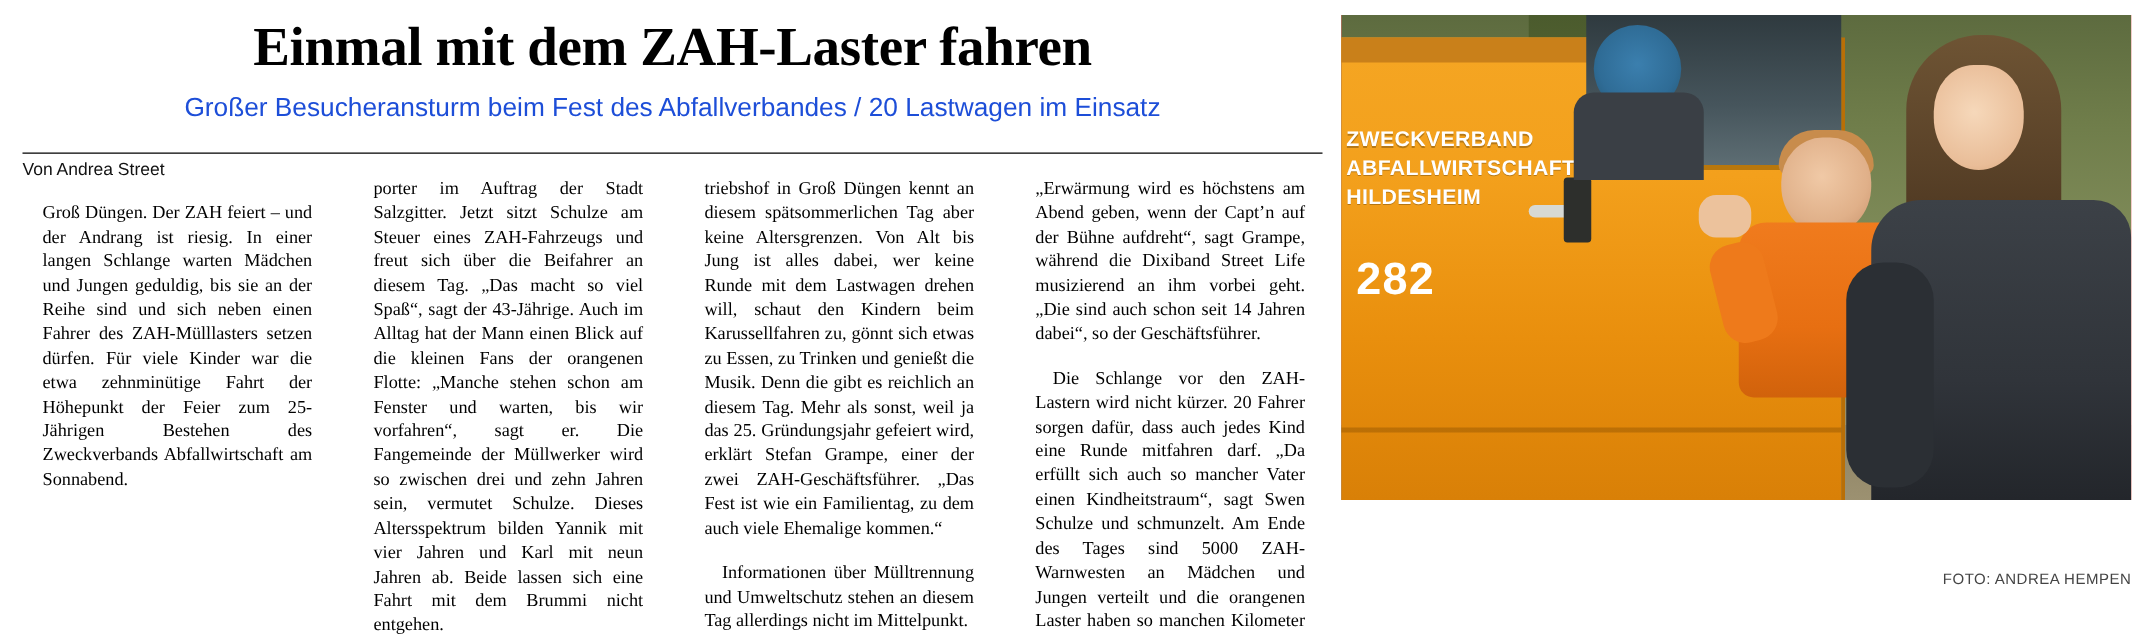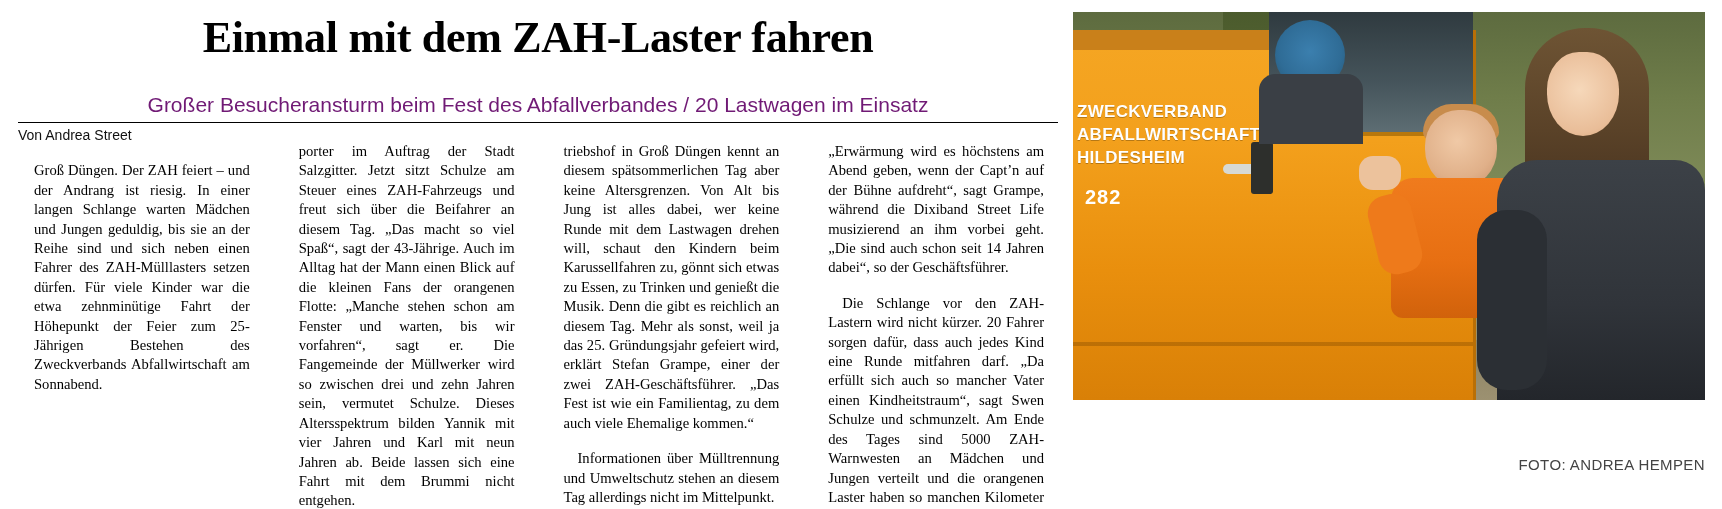--- a/index.html
+++ b/index.html
@@ -35,22 +35,22 @@
     font-size: 44px;
     line-height: 52px;
     letter-spacing: -0.3px;
     margin: 0;
     color: #000;
   }
   .subhead {
     font-family: "Liberation Sans", sans-serif;
     font-size: 21px;
     line-height: 26px;
-    margin: 28px 0 0 0;
-    color: #701a75;
+    margin: 10px 0 0 0;
+    color: #1d4ed8;
     font-weight: 400;
   }
 
   
   .rule {
     position: absolute;
     left: 18px;
     top: 122px;
     width: 1040px;
     height: 1px;
@@ -155,25 +155,25 @@
     font-family: "Liberation Sans", sans-serif;
     font-weight: bold;
     color: #ffffff;
     font-size: 17px;
     line-height: 23px;
     letter-spacing: .3px;
     text-shadow: 0 1px 0 rgba(0,0,0,.25);
   }
   .truck-number {
     position: absolute;
-    left: 12px; top: 174px;
+    left: 12px; top: 190px;
     font-family: "Liberation Sans", sans-serif;
     font-weight: bold;
     color: #ffffff;
-    font-size: 20px;
+    font-size: 36px;
     letter-spacing: 1px;
   }
   .truck-panelline {
     position: absolute;
     left: 0; top: 330px; width: 400px; height: 4px;
     background: rgba(120,70,0,.35);
   }
   .door-handle {
     position: absolute;
     left: 150px; top: 152px; width: 40px; height: 10px;
@@ -277,21 +277,21 @@
     font-weight: bold;
     font-size: 14.5px;
     line-height: 19px;
     color: #111;
   }
   .credit {
     position: absolute;
     right: 0;
     top: 444px;
     font-family: "Liberation Sans", sans-serif;
-    font-size: 15px;
+    font-size: 12px;
     letter-spacing: .4px;
     color: #444;
     font-weight: 400;
   }
 </style>
 </head>
 <body>
 
 <div class="page">
 

